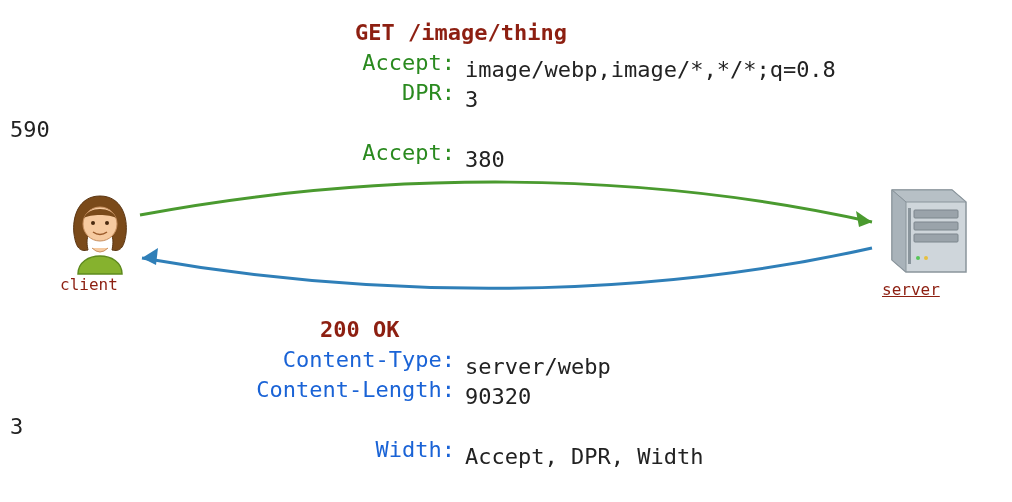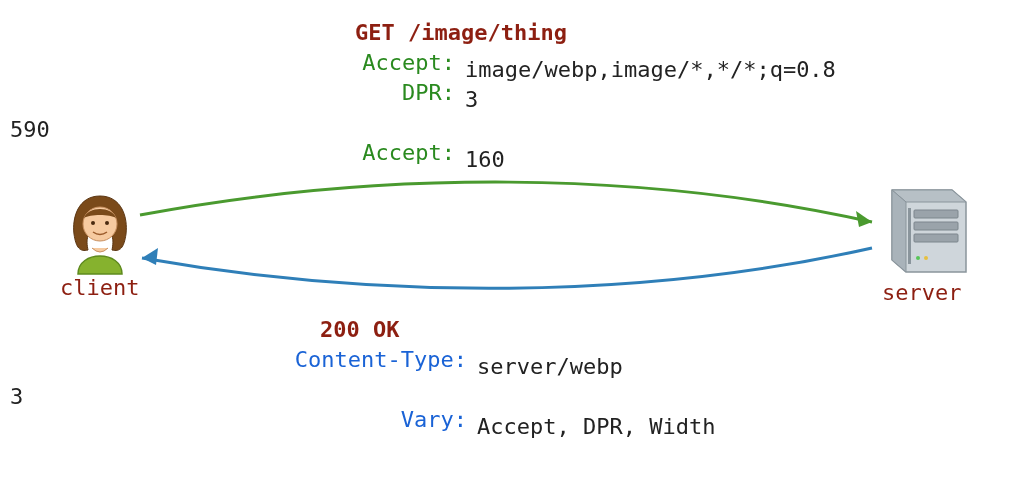--- a/index.html
+++ b/index.html
@@ -14,29 +14,29 @@
   }
   .stage { position: relative; width: 1012px; height: 502px; }
 
   
   .block { position: absolute; }
   .row { white-space: pre; font-size: 22px; line-height: 30px; height: 30px; }
   .req-line { color: #8d1f11; font-weight: 600; }
   .resp-line { color: #8d1f11; font-weight: 600; }
   .hdr-name { font-weight: 400; }
   .hdr-name.req { color: #2a8a1f; }
-  .hdr-name.resp { color: #1a63d6; padding-left: 12px; }
+  .hdr-name.resp { color: #1a63d6; }
   .hdr-val { color: #222; margin-top: 7px; }
-  .label { color: #8d1f11; font-size: 22px; }
+  .label { color: #8d1f11; font-size: 16px; }
 
   
   #request-block { top: 18px; left: 0; width: 1012px; }
   #response-block { top: 315px; left: 0; width: 896px; }
   #client-label { left: 60px; top: 275px; }
-  #server-label { left: 882px; top: 280px; }
+  #server-label { left: 882px; top: 280px; text-decoration: underline; }
 
   
   .hdrrow { display: flex; }
   .lcol { width: 455px; text-align: right; }
   .rcol { padding-left: 10px; text-align: left; }
 
   
   svg.layer { position: absolute; left: 0; top: 0; width: 1012px; height: 502px; pointer-events: none; }
 </style>
 </head>
@@ -52,37 +52,40 @@
     <div class="row hdrrow">
       <span class="lcol hdr-name req">Accept:</span><span class="rcol hdr-val">image/webp,image/*,*/*;q=0.8</span>
     </div>
     <div class="row hdrrow">
       <span class="lcol hdr-name req">DPR:</span><span class="rcol hdr-val">3</span>
     </div>
     <div class="row hdrrow">
       <span class="rcol hdr-val">590</span>
     </div>
     <div class="row hdrrow">
-      <span class="lcol hdr-name req">Accept:</span><span class="rcol hdr-val">160</span>
+      <span class="lcol hdr-name req">Accept:</span><span class="rcol hdr-val">380</span>
     </div>
   </div>
 
   <div id="response-block" class="block">
     <div class="row hdrrow">
       <span class="lcol"></span>
       <span class="rcol"><span class="resp-line" style="margin-left:-145px">200 OK</span></span>
     </div>
     <div class="row hdrrow">
       <span class="lcol hdr-name resp">Content-Type:</span><span class="rcol hdr-val">server/webp</span>
     </div>
     <div class="row hdrrow">
+      <span class="lcol hdr-name resp">Content-Length:</span><span class="rcol hdr-val">90320</span>
+    </div>
+    <div class="row hdrrow">
       <span class="rcol hdr-val">3</span>
     </div>
     <div class="row hdrrow">
-      <span class="lcol hdr-name resp">Vary:</span><span class="rcol hdr-val">Accept, DPR, Width</span>
+      <span class="lcol hdr-name resp">Width:</span><span class="rcol hdr-val">Accept, DPR, Width</span>
     </div>
   </div>
 
   <div id="client-label" class="block label">client</div>
   <div id="server-label" class="block label">server</div>
 
   <svg class="layer" viewBox="0 0 1012 502">
 
     <g transform="translate(70,190)">
 

